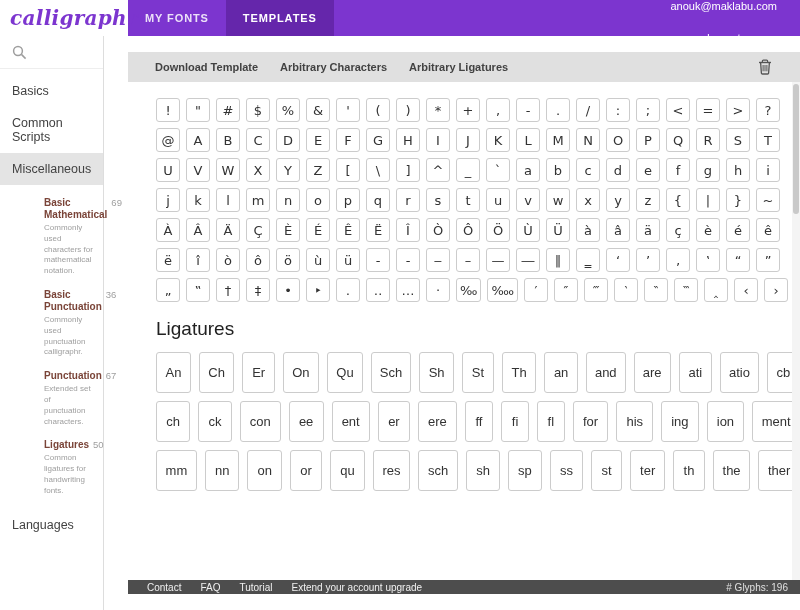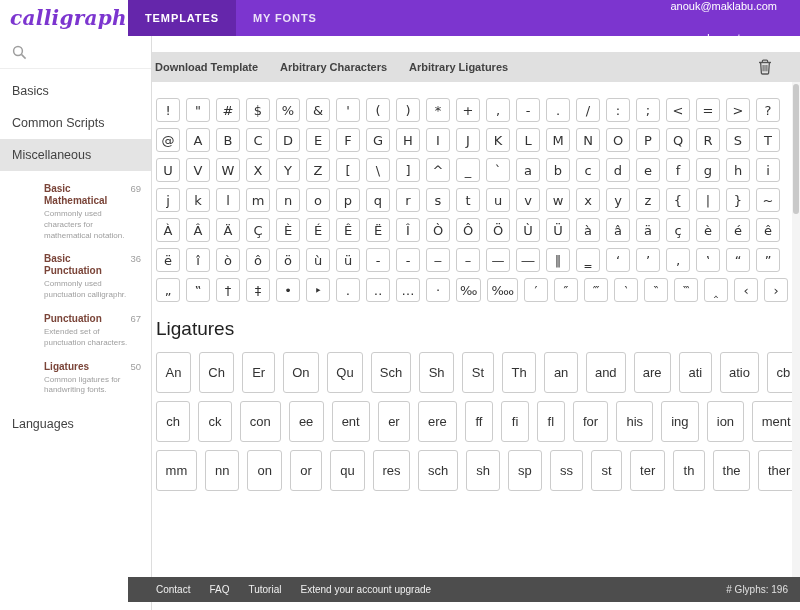--- a/index.html
+++ b/index.html
@@ -12,21 +12,21 @@
   .logo-box { width:128px; flex:0 0 128px; background:#fff; display:flex; align-items:center; padding-left:10px; cursor:pointer; }
   .logo-text { font-family:"DejaVu Serif", serif; font-style:italic; font-weight:bold; font-size:20px; color:var(--brand-purple,#7c35cf); letter-spacing:.3px; }
   .header-main { flex:1; display:flex; align-items:stretch; justify-content:space-between; }
   .tabs { display:flex; }
   .tab { display:flex; align-items:center; padding:0 17px; color:rgba(255,255,255,.85); font-size:11px; font-weight:bold; letter-spacing:.9px; cursor:pointer; }
   .tab.active { background:var(--brand-purple-dark,#6526ab); color:#fff; }
   .header-right { display:flex; align-items:center; gap:20px; padding-right:23px; color:#fff; font-size:11px;flex-direction:column; }
   .logout { cursor:pointer; }
 
   
-  .sidebar { position:absolute; top:36px; left:0; bottom:0; width:152px; background:#fff; border-right:1px solid #ddd; z-index:4; }
+  .sidebar { position:absolute; top:36px; left:0; bottom:0; width:104px; background:#fff; border-right:1px solid #ddd; z-index:4; }
   .search-row { height:33px; display:flex; align-items:center; padding-left:12px; border-bottom:1px solid #eee; cursor:text; }
   #categories { margin-top:6px; }
   .cat { padding:9px 12px; font-size:12.5px; color:#424242; font-weight:500; cursor:pointer; }
   .cat.selected { background:var(--sidebar-selected-bg,#e4e4e4); }
   #templates { padding-top:6px;padding-left:32px; }
   .tpl-item { padding:6px 10px 6px 12px; cursor:pointer; }
   .tpl-row { display:flex; align-items:baseline; }
   .tpl-name { flex:1; font-size:10px; font-weight:bold; color:var(--template-name-color,#7a4438); line-height:1.2; }
   .tpl-count { font-size:9.5px; color:#9e9e9e; margin-left:4px; }
   .tpl-desc { font-size:8px; color:#9e9e9e; line-height:1.35; margin-top:2px; }
@@ -42,38 +42,38 @@
   .char-row { display:flex; gap:6px; margin-bottom:6px; }
   .chip { min-width:24px; height:24px; padding:0 3px; background:#fff; border:1px solid var(--chip-border,#ccc); border-radius:3px; display:flex; align-items:center; justify-content:center; font-size:13px; color:#333; font-family:"DejaVu Sans", sans-serif; cursor:pointer; }
   .lig-heading { font-size:19px; font-weight:400; color:#212121; margin:16px 0 12px; }
   .lig-row { display:flex; gap:8px; margin-bottom:8px; }
   .chip.lig { height:41px; min-width:0; padding:0 10px; font-size:13px; font-family:"Liberation Sans", sans-serif; }
 
   .scrollbar { position:absolute; top:30px; right:0; bottom:0; width:8px; background:#f4f4f4; cursor:pointer; }
   .scroll-thumb { position:absolute; top:2px; left:1px; width:6px; height:130px; background:#c9c9c9; border-radius:3px; cursor:grab; }
 
   
-  .footer { position:absolute; left:128px; right:0; bottom:8px; height:25px; background:var(--footer-bg,#4d4d4d); display:flex; align-items:center; padding:0 12px 0 28px; font-size:10px; color:#f0f0f0; z-index:5; }
+  .footer { position:absolute; left:128px; right:0; bottom:16px; height:14px; background:var(--footer-bg,#4d4d4d); display:flex; align-items:center; padding:0 12px 0 19px; font-size:10px; color:#f0f0f0; z-index:5; }
   #footer-links { display:flex; gap:19px; flex:1; }
   .flink { cursor:pointer; white-space:nowrap; }
   .glyphs { color:#e0e0e0; white-space:nowrap; }
 </style>
 </head>
 <body>
 
 <div class="app">
 
   <header class="header">
     <div class="logo-box">
       <span class="logo-text">calligraphr</span>
     </div>
     <div class="header-main">
       <nav class="tabs" id="tabs">
+          <div class="tab">MY FONTS</div>
           <div class="tab active">TEMPLATES</div>
-          <div class="tab">MY FONTS</div>
         </nav>
       <div class="header-right">
         <span class="email">anouk@maklabu.com</span>
         <span class="logout">Logout</span>
       </div>
     </div>
   </header>
 
   <aside class="sidebar">
     <div class="search-row">

